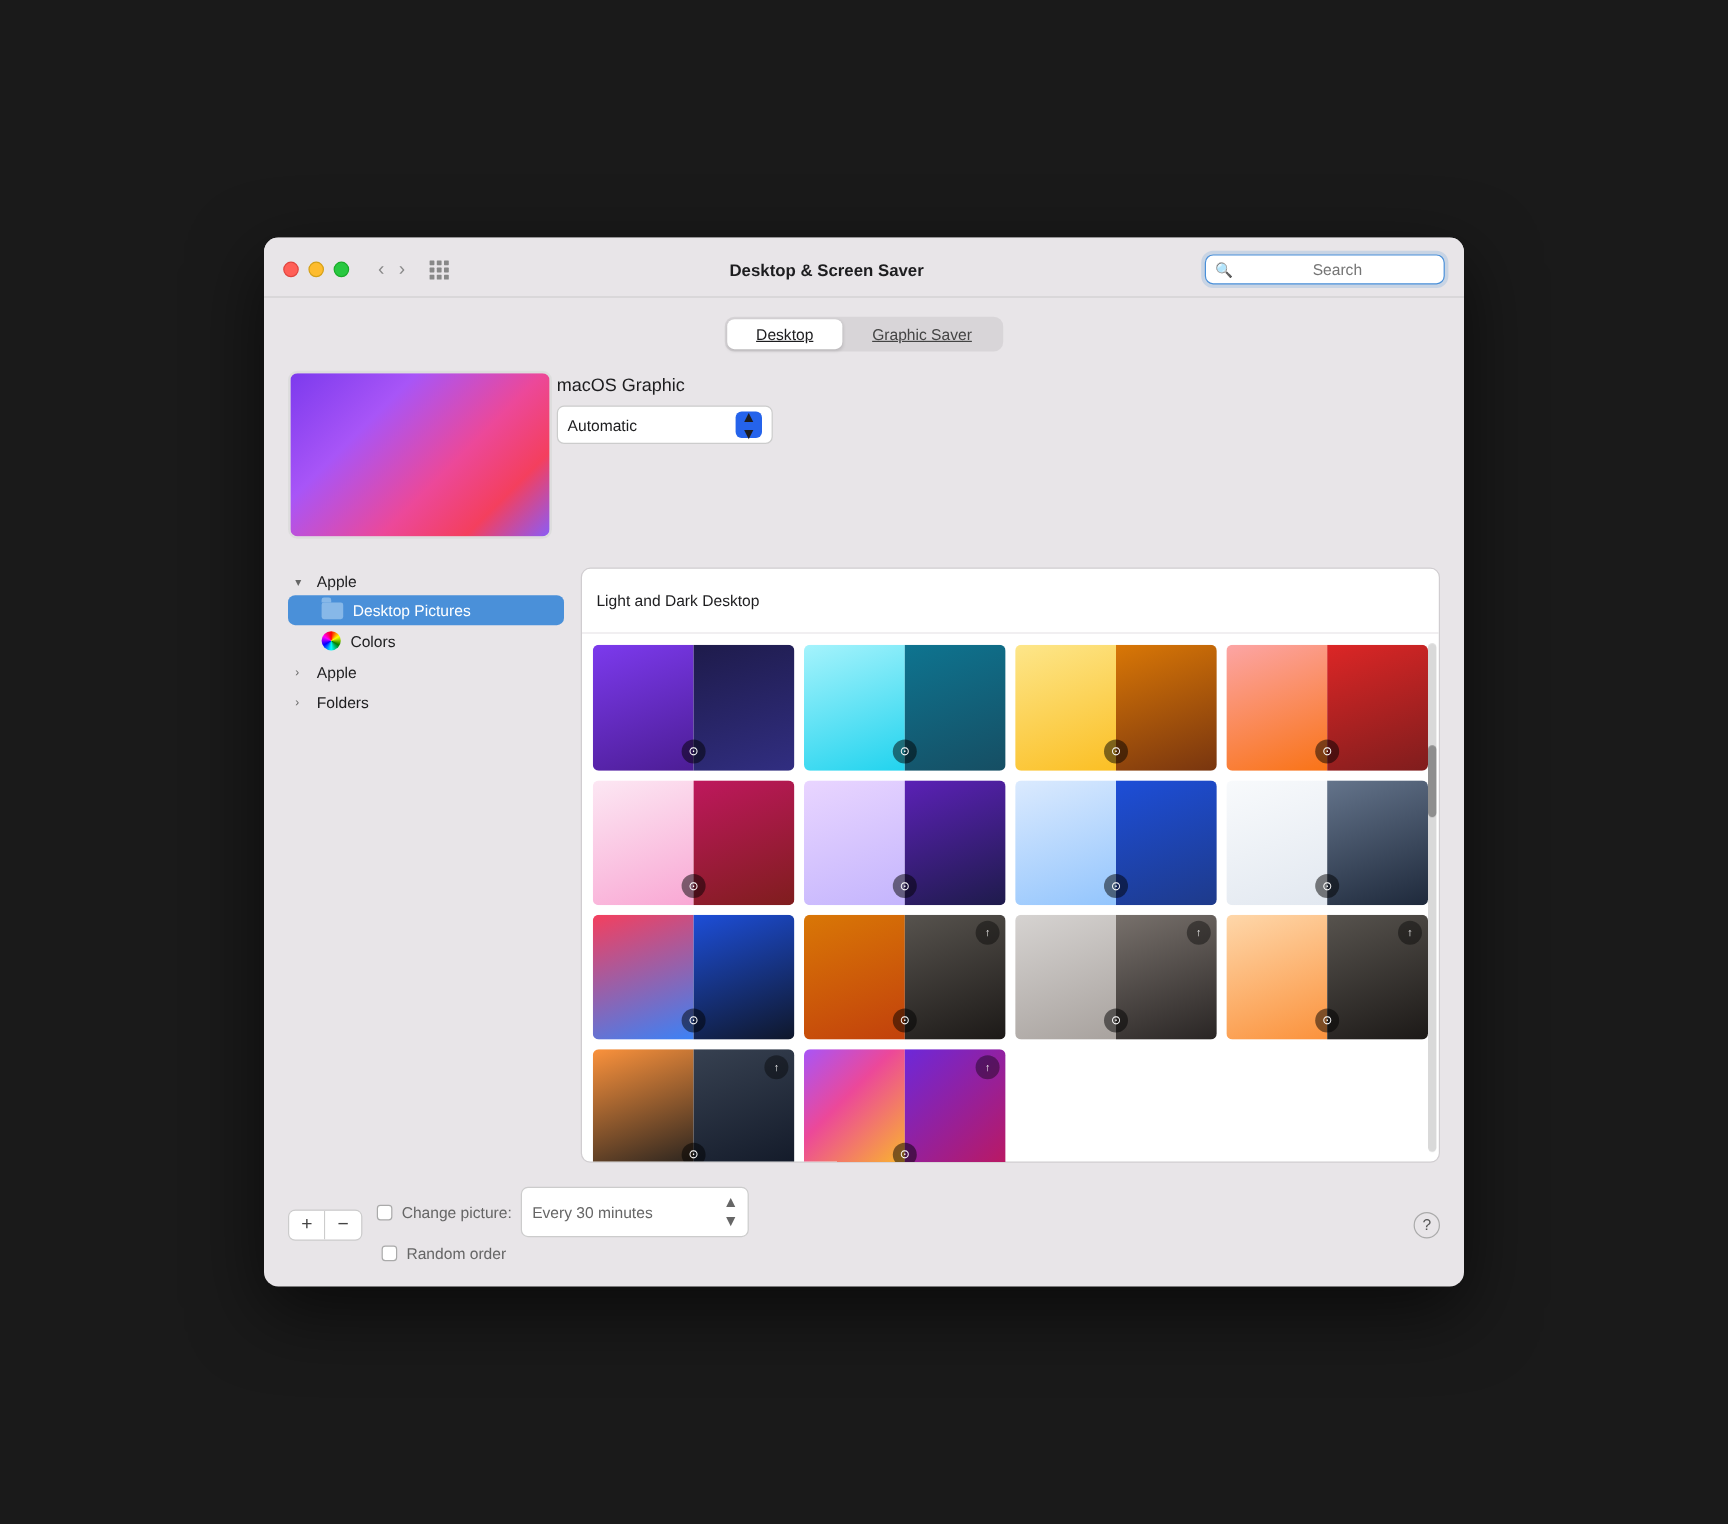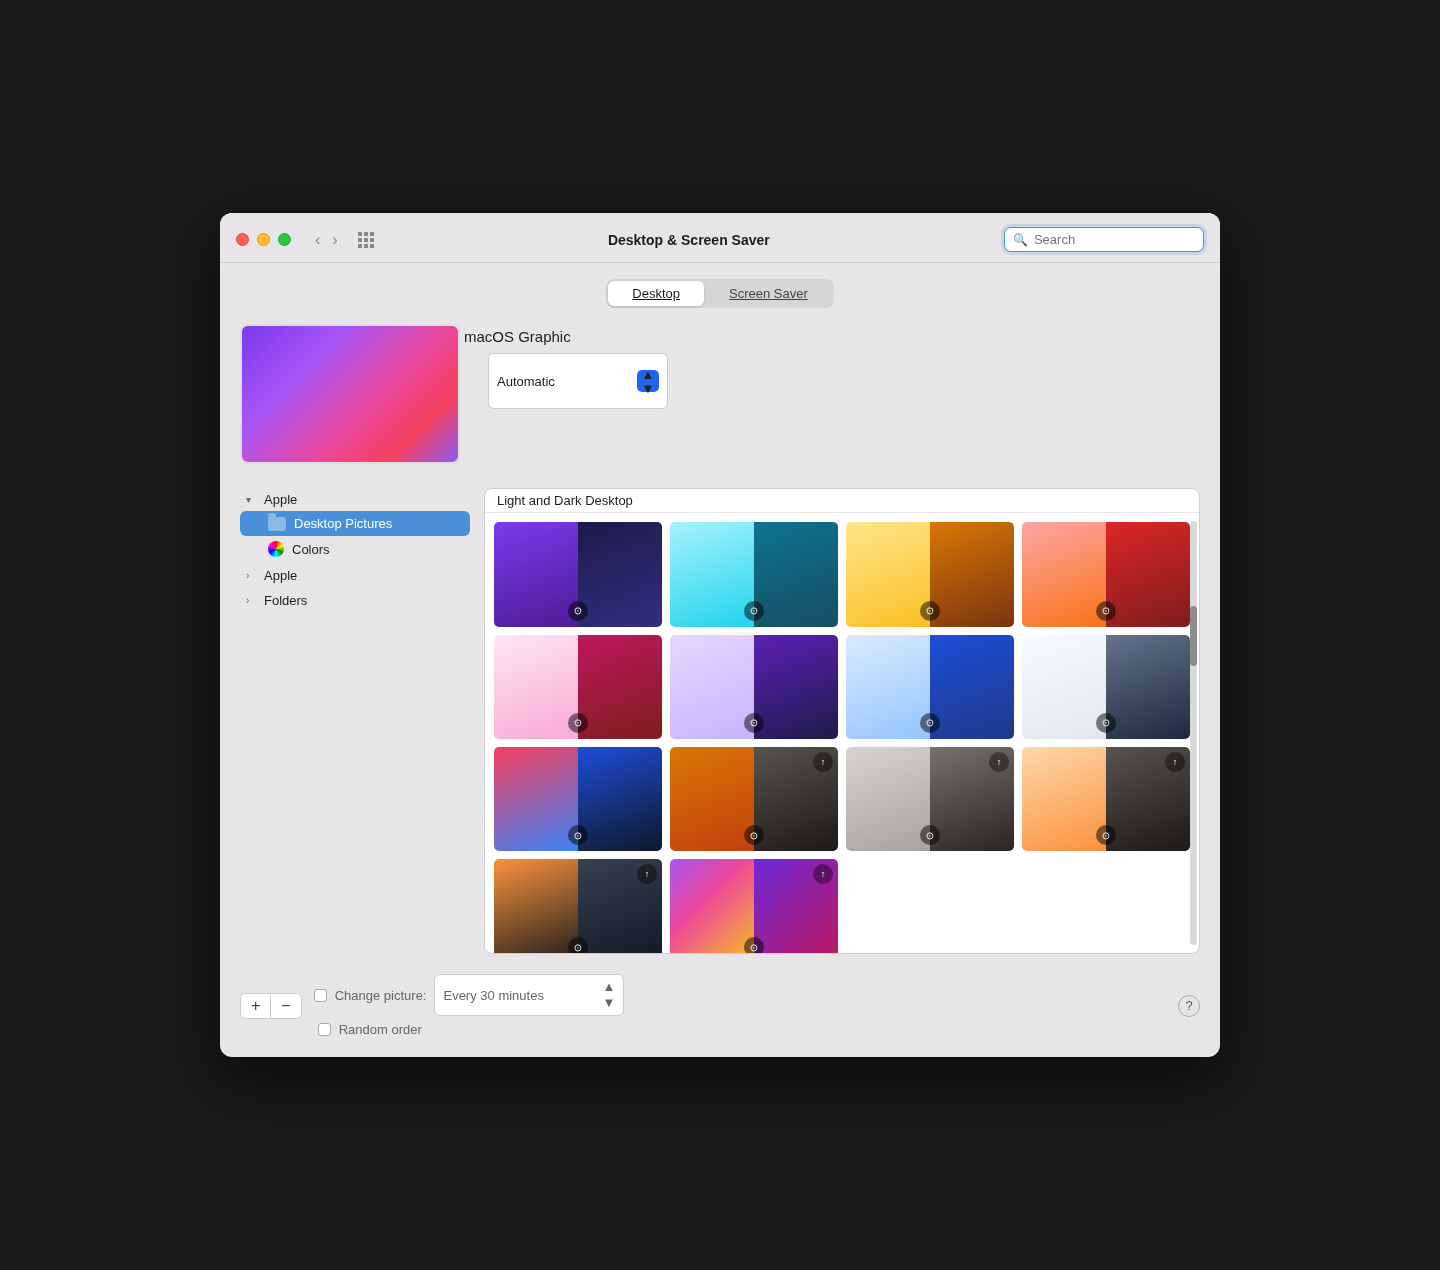--- a/index.html
+++ b/index.html
@@ -91,20 +91,21 @@
       color: #999;
       font-size: 12px;
     }
     .search-input {
       border: none;
       outline: none;
       font-size: 13px;
       color: #be185d;
       background: transparent;
       width: 100%;
+      text-align: center;
     }
     .content {
       padding: 16px 20px 20px 20px;
       display: flex;
       flex-direction: column;
       gap: 16px;
     }
     .tabs {
       display: flex;
       justify-content: center;
@@ -158,25 +159,24 @@
       font-size: 15px;
       font-weight: 500;
       color: #1d1d1f;
     }
     .dropdown-select {
       display: flex;
       align-items: center;
       background: white;
       border: 1px solid #ccc;
       border-radius: 6px;
-      padding: 16px 8px;
+      padding: 4px 8px;
       gap: 4px;
       width: 180px;
       cursor: pointer;
-      margin-left: 24px;
     }
     .dropdown-select span {
       flex: 1;
       font-size: 13px;
       color: #1d1d1f;
     }
     .stepper-icon {
       display: flex;
       flex-direction: column;
       align-items: center;
@@ -269,21 +269,21 @@
     .grid-area {
       flex: 1;
       background: white;
       border-radius: 8px;
       border: 1px solid #d0cdd0;
       overflow: hidden;
       display: flex;
       flex-direction: column;
     }
     .grid-header {
-      padding: 4px 12px;
+      padding: 19px 12px;
       font-size: 13px;
       font-weight: 500;
       color: #1d1d1f;
       border-bottom: 1px solid #e8e5e8;
     }
     .grid-body {
       display: grid;
       grid-template-columns: repeat(4, 1fr);
       gap: 6px;
       padding: 8px;
@@ -448,21 +448,21 @@
       <span class="search-icon-svg">🔍</span>
       <input class="search-input" type="text" placeholder="Search" style="">
     </div>
   </div>
 
   <div class="content">
 
     <div class="tabs">
       <div class="tab-group">
         <button class="tab active">Desktop</button>
-        <button class="tab">Screen Saver</button>
+        <button class="tab">Graphic Saver</button>
       </div>
     </div>
 
     <div class="preview-row">
       <div class="wallpaper-preview"></div>
       <div class="preview-info">
         <div class="preview-name">macOS Graphic</div>
         <div class="dropdown-select">
           <span>Automatic</span>
           <div class="stepper-icon">

